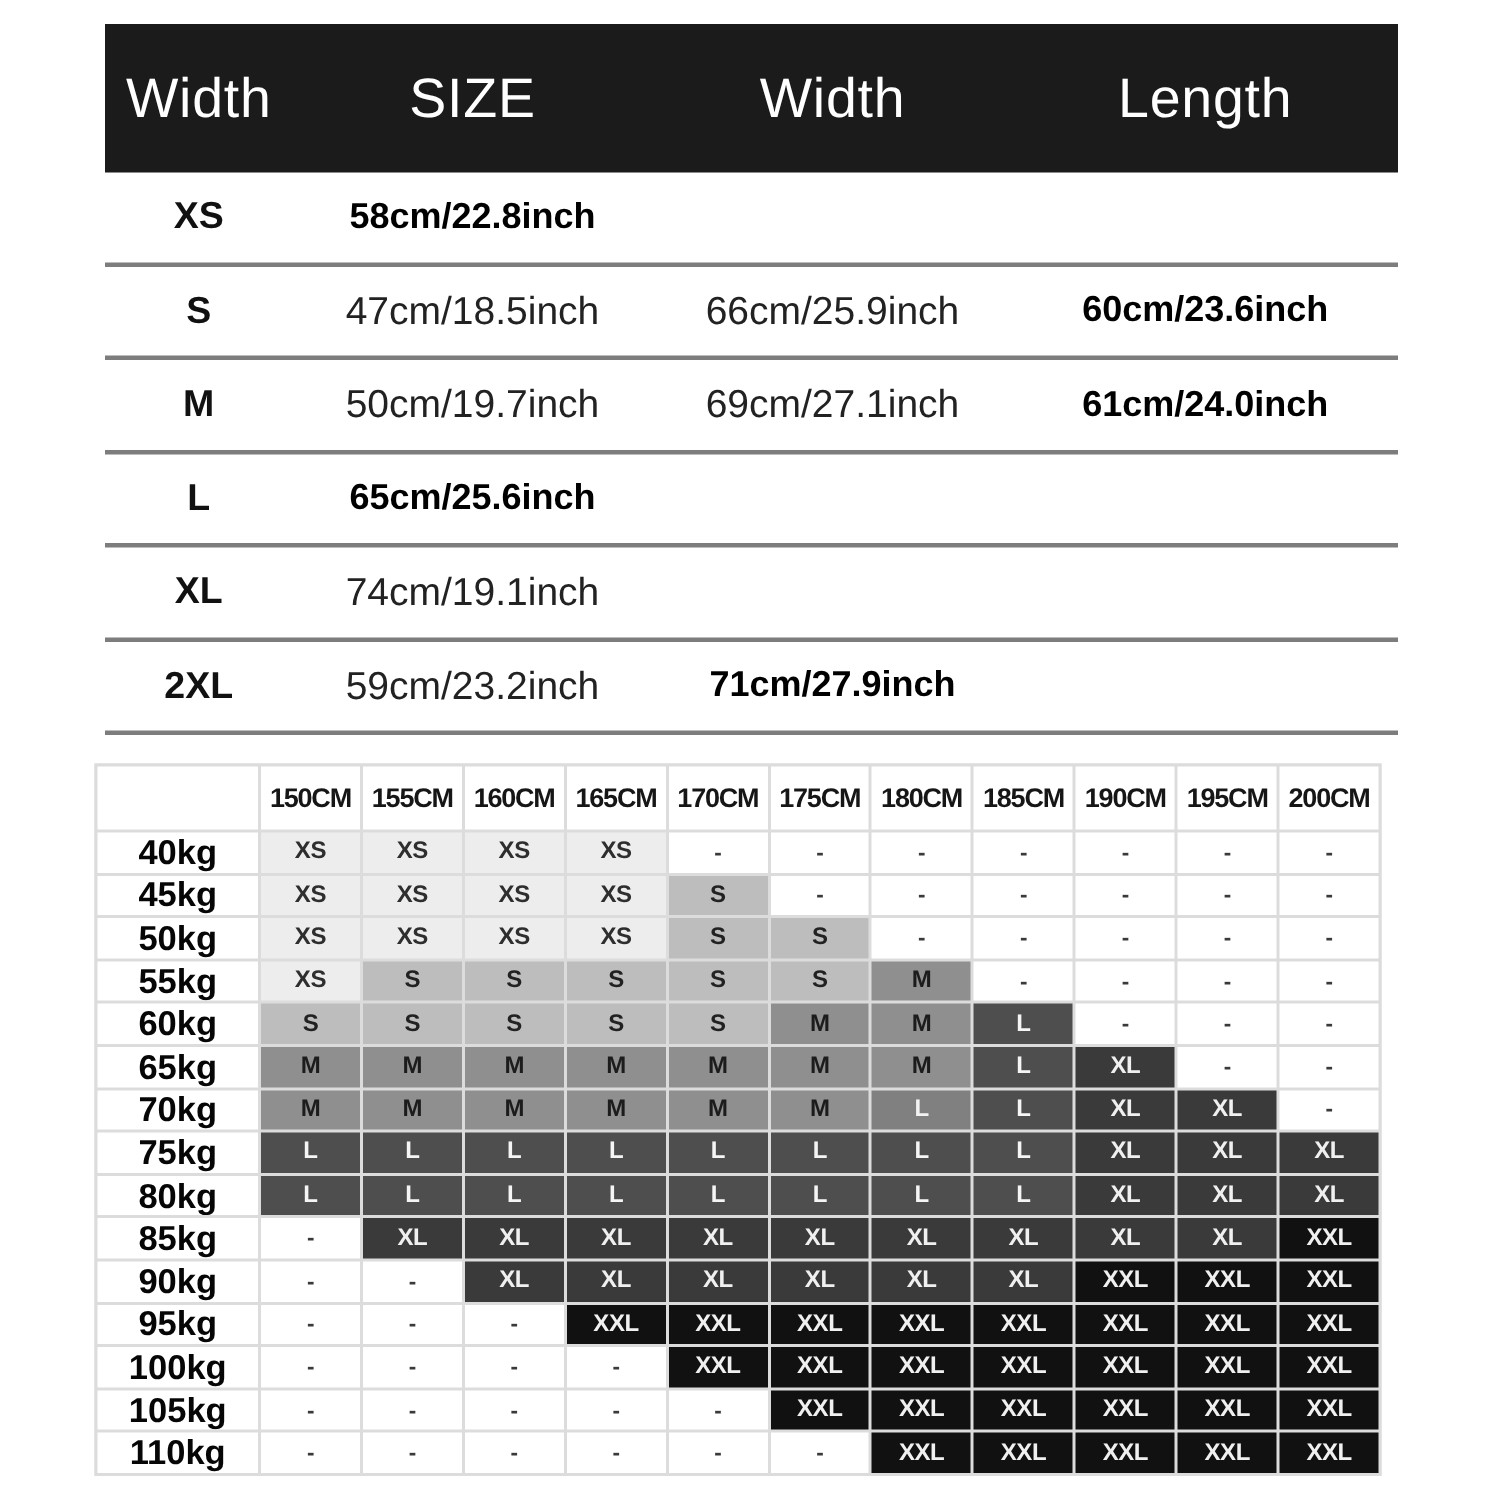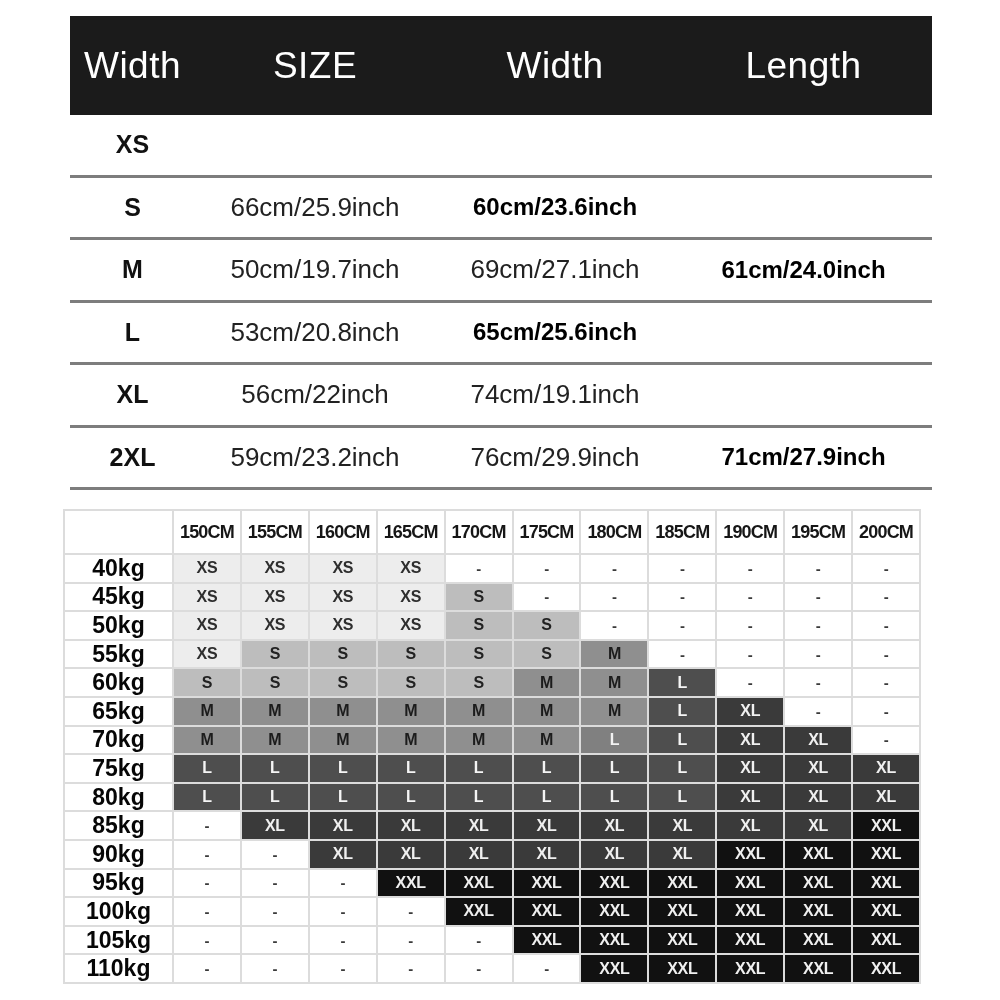--- a/index.html
+++ b/index.html
@@ -57,46 +57,45 @@
 <section class="spec">
   <header class="spec-header" style="background: rgb(27, 27, 27);">
       <div class="spec-hcell" style="color: rgb(255, 255, 255);">Width</div>
       <div class="spec-hcell" style="color: rgb(255, 255, 255);">SIZE</div>
       <div class="spec-hcell" style="color: rgb(255, 255, 255);">Width</div>
       <div class="spec-hcell" style="color: rgb(255, 255, 255);">Length</div>
     </header>
   <div>
       <div class="spec-row" style="border-bottom-color: rgb(125, 125, 125);">
         <div class="cell size-cell">XS</div>
+        <div class="cell sleeve-cell">58cm/22.8inch</div>
       </div>
       <div class="spec-row" style="border-bottom-color: rgb(125, 125, 125);">
         <div class="cell size-cell">S</div>
+        <div class="cell val-cell">47cm/18.5inch</div>
         <div class="cell val-cell">66cm/25.9inch</div>
         <div class="cell sleeve-cell">60cm/23.6inch</div>
       </div>
       <div class="spec-row" style="border-bottom-color: rgb(125, 125, 125);">
         <div class="cell size-cell">M</div>
         <div class="cell val-cell">50cm/19.7inch</div>
         <div class="cell val-cell">69cm/27.1inch</div>
         <div class="cell sleeve-cell">61cm/24.0inch</div>
       </div>
       <div class="spec-row" style="border-bottom-color: rgb(125, 125, 125);">
         <div class="cell size-cell">L</div>
-        <div class="cell val-cell">53cm/20.8inch</div>
         <div class="cell sleeve-cell">65cm/25.6inch</div>
       </div>
       <div class="spec-row" style="border-bottom-color: rgb(125, 125, 125);">
         <div class="cell size-cell">XL</div>
-        <div class="cell val-cell">56cm/22inch</div>
         <div class="cell val-cell">74cm/19.1inch</div>
       </div>
       <div class="spec-row" style="border-bottom-color: rgb(125, 125, 125);">
         <div class="cell size-cell">2XL</div>
         <div class="cell val-cell">59cm/23.2inch</div>
-        <div class="cell val-cell">76cm/29.9inch</div>
         <div class="cell sleeve-cell">71cm/27.9inch</div>
       </div>
     </div>
 </section>
 
 <section class="matrix" style="background: rgb(220, 220, 220); border-color: rgb(220, 220, 220);">
     <div class="mx-cell mx-corner"></div>
     <div class="mx-cell mx-h">150CM</div>
     <div class="mx-cell mx-h">155CM</div>
     <div class="mx-cell mx-h">160CM</div>

